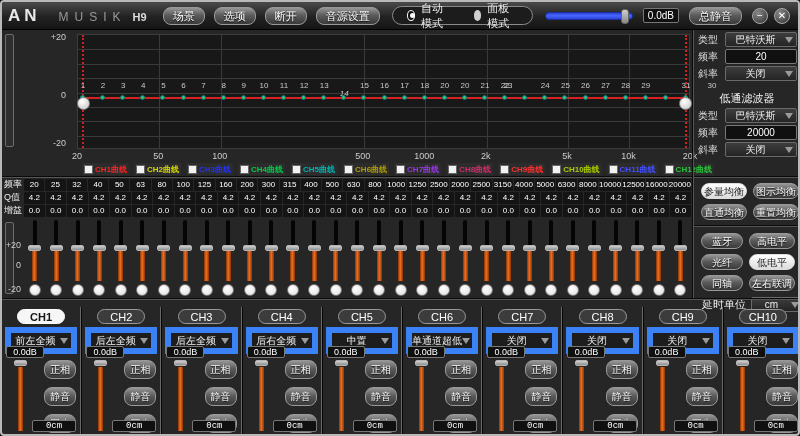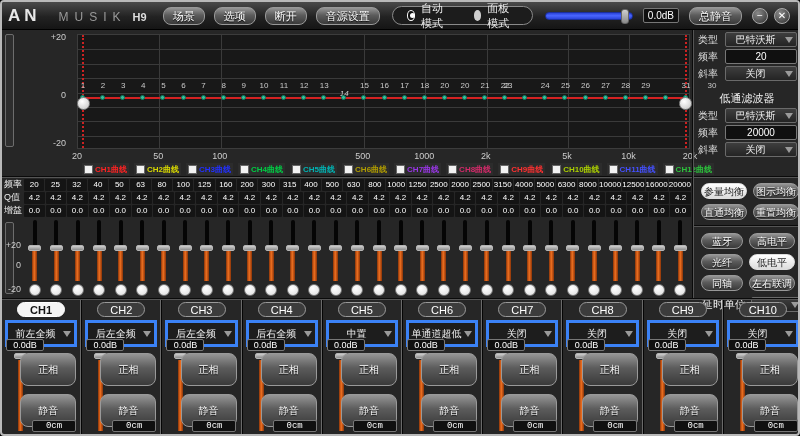--- a/index.html
+++ b/index.html
@@ -93,37 +93,37 @@
   #delay-row{display:flex;align-items:center;gap:5px;padding:2px 6px 0 8px;}
   #delay-label{font-size:11px;color:#eee;white-space:nowrap;}
   #delay-sel{width:52px;flex:none;}
 
   
   .hgroove{position:absolute;left:0;right:0;height:2px;background:#0a0a0a;border-bottom:1px solid #555;}
   #vdiv{position:absolute;left:690px;top:28px;width:2px;height:268px;background:#0a0a0a;border-right:1px solid #555;}
 
   
   #channels{position:absolute;left:0;top:298px;width:800px;height:134px;display:flex;}
-  .strip{flex:1;position:relative;border-right:1px solid #6a6a6a;border-left:1px solid #050505;}
+  .strip{flex:1;position:relative;border-right:1px solid #6a6a6a;border-left:1px solid #050505;margin-top:7px;}
   .strip:first-child{border-left:none;}
   .strip:last-child{border-right:none;}
   .ch-tab{position:absolute;top:2px;left:50%;transform:translateX(-50%);width:48px;height:15px;border-radius:8px;
     font-size:11px;line-height:14px;text-align:center;background:#3c3c3c;border:1px solid #999;color:#fff;}
   .ch-tab.active{background:#f6f6f6;color:#141414;border-color:#fff;font-weight:bold;}
   .ch-mode{position:absolute;top:20px;left:3px;right:3px;height:27px;display:flex;align-items:center;
-    background:#1d1d1d;border:3px solid #3b82f6;font-size:10px;}
+    background:#1d1d1d;border:6px solid #3b82f6;font-size:10px;}
   .ch-mode .st{flex:1;text-align:center;white-space:nowrap;}
   .ch-db{position:absolute;top:39px;left:4px;width:38px;height:12px;font-size:9px;line-height:11px;}
   .ch-fader{position:absolute;left:12px;top:53px;bottom:3px;width:13px;}
   .ch-fhandle{position:absolute;top:0;left:0;width:13px;height:6px;background:linear-gradient(#cfcfcf,#8d8d8d);
     border:1px solid #b5b5b5;border-radius:2px;}
   .ch-frail{position:absolute;top:7px;bottom:0;left:4px;width:5px;
     background:linear-gradient(90deg,#8a3408,#f07020 45%,#8a3408);}
   .ch-btns{position:absolute;right:4px;top:53px;display:flex;flex-direction:column;gap:8px;}
-  .ch-btns .btn{width:56px;padding:9px 0;font-size:10px;line-height:13px;}
+  .ch-btns .btn{width:32px;padding:2px 0;font-size:10px;line-height:13px;}
   .ch-delay{position:absolute;bottom:2px;left:30px;width:44px;height:12px;font-size:9px;line-height:11px;
     font-family:"Liberation Mono","DejaVu Sans Mono",monospace;}
 </style>
 </head>
 <body>
 
 <div id="win">
 
   <div id="topbar">
     <div class="brand">

